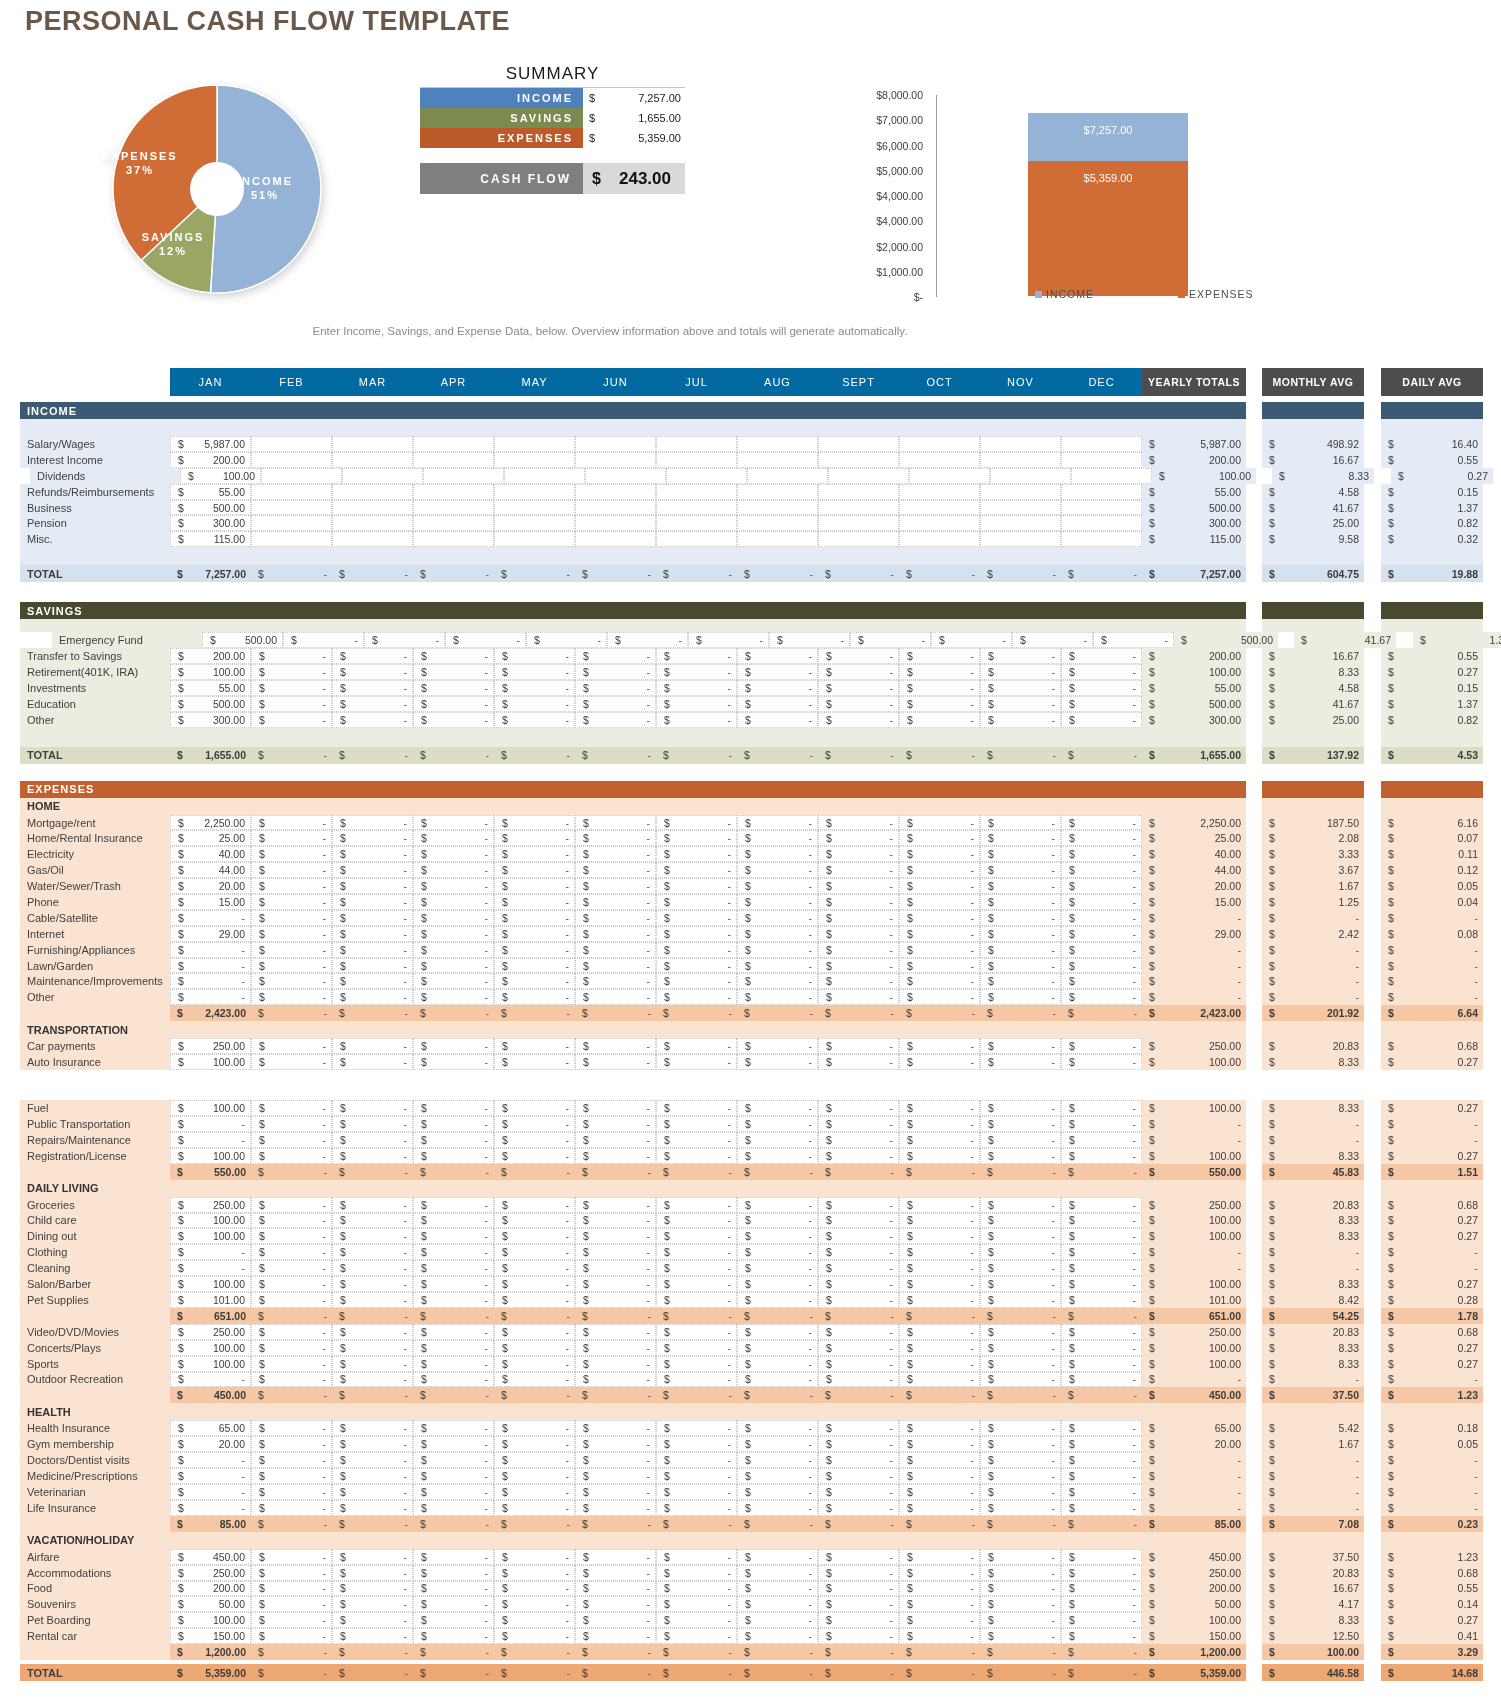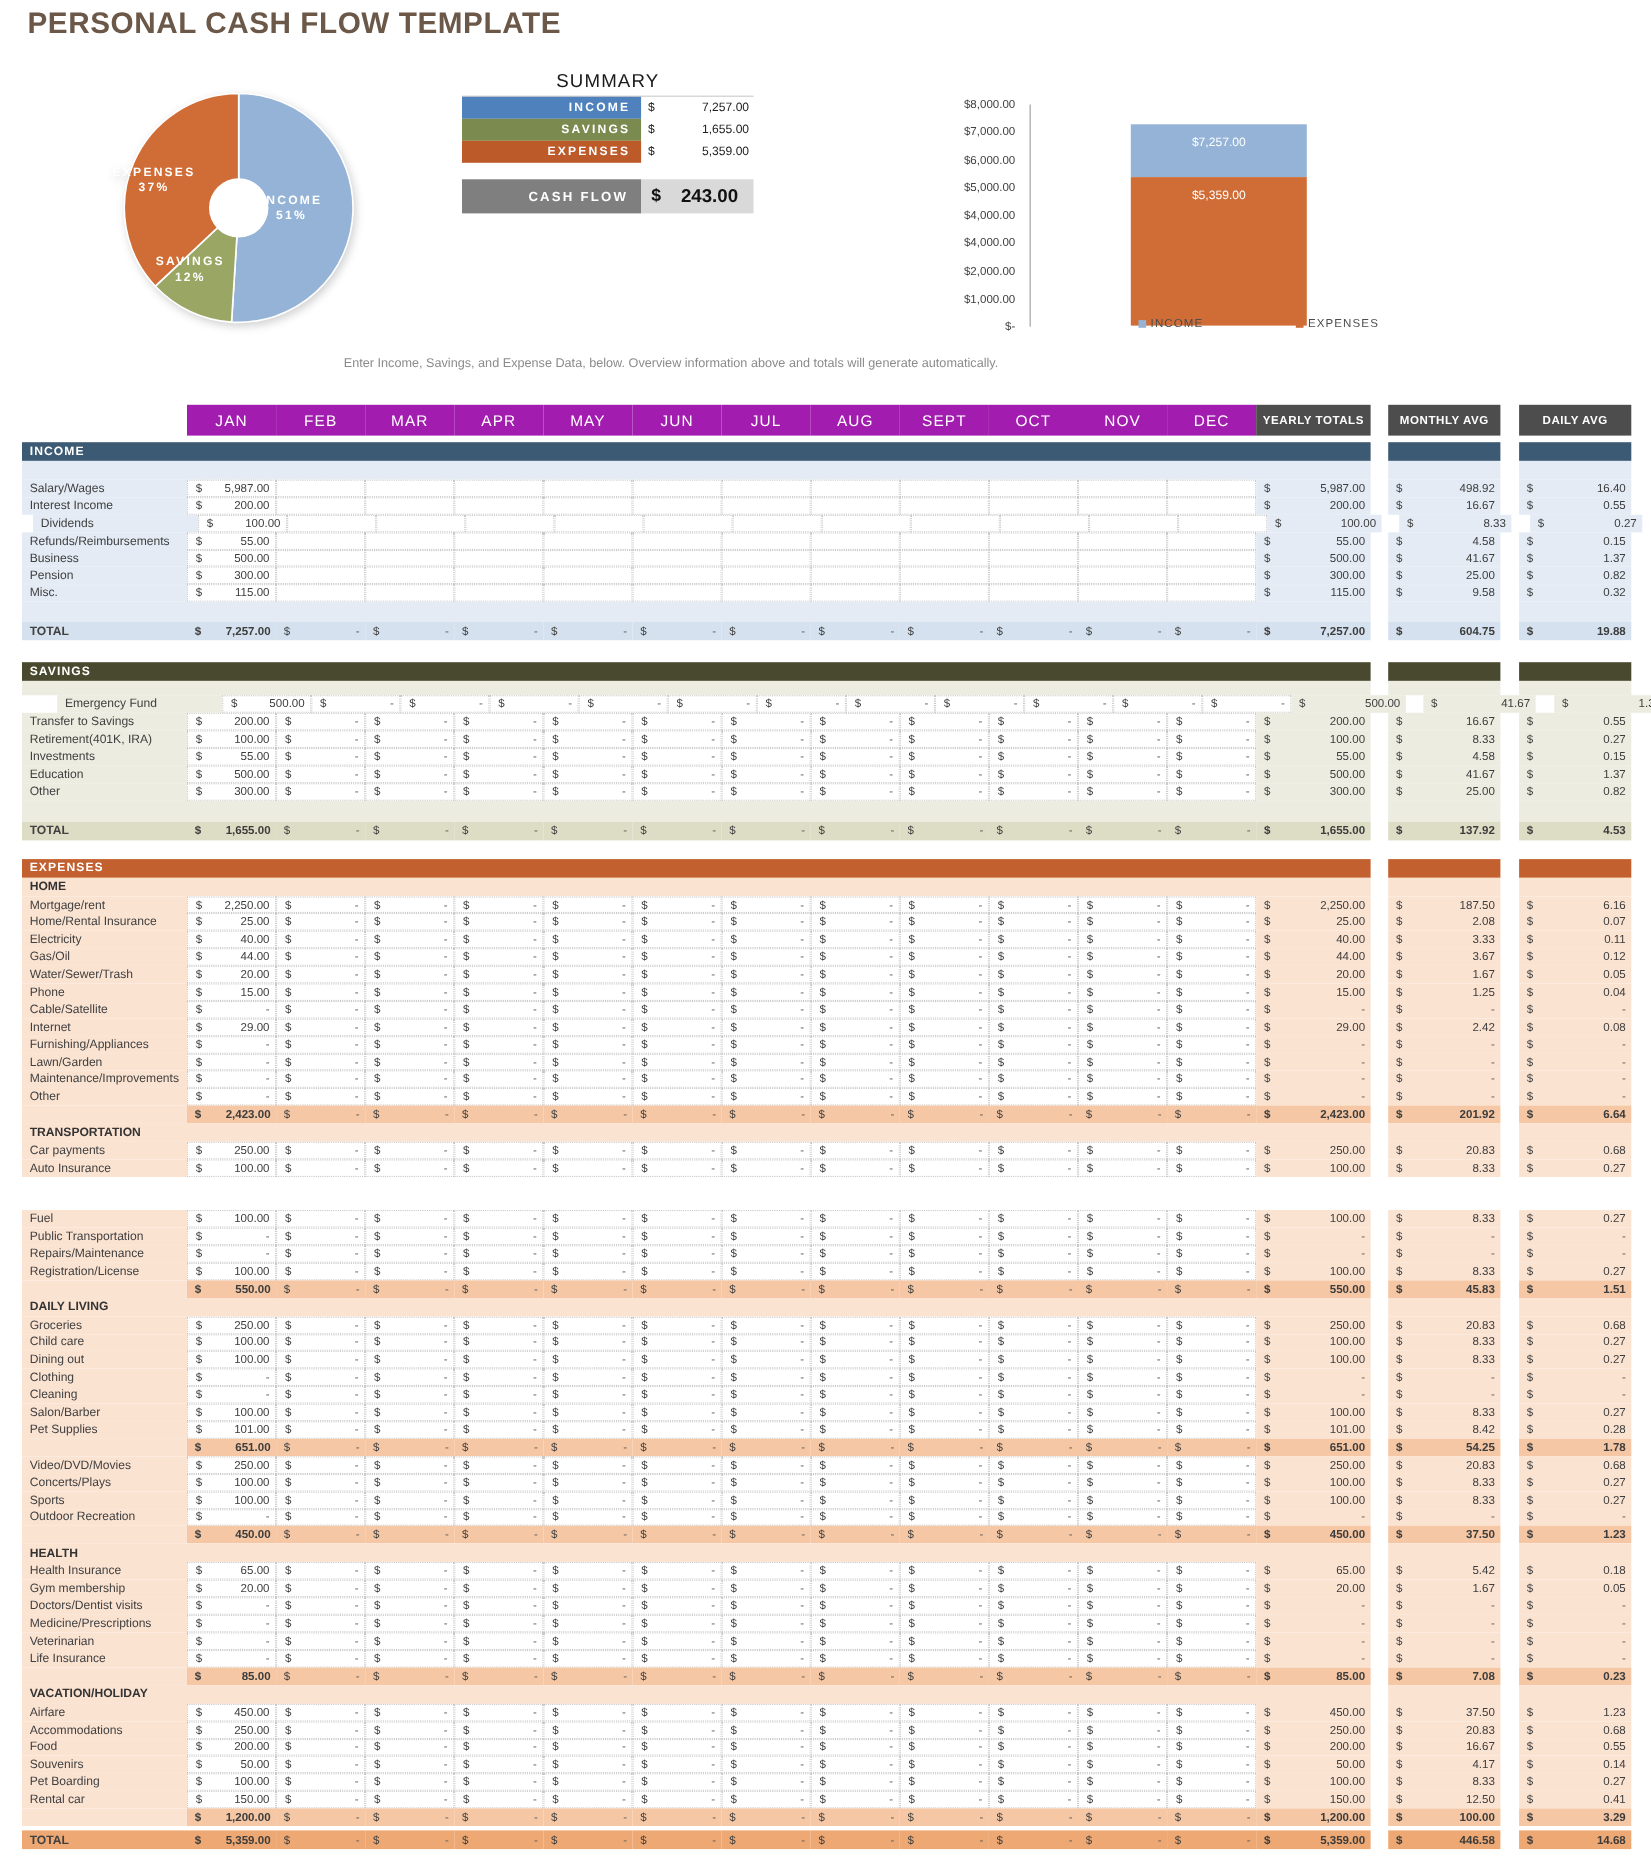--- a/index.html
+++ b/index.html
@@ -27,21 +27,21 @@
 .barseg{position:absolute;left:1028px;width:160px;display:flex;justify-content:center}
 .barseg .blab{color:#fff;font-size:11px;margin-top:11px}
 .legend-item{position:absolute;top:288px;display:flex;align-items:center;font-size:10.5px;color:#4d4d4d;letter-spacing:1px}
 .sw{width:7px;height:7px;margin-right:4px;display:inline-block}
 
 .instruction{position:absolute;left:170px;top:325px;width:880px;text-align:center;font-size:11.5px;color:#8b8b8b}
 
 #sheet{position:absolute;left:20px;top:368px;width:1463px}
 .row{display:grid;grid-template-columns:150px repeat(12,81px) 104px 16px 102px 17px 102px}
 .hl{background:transparent}
-.mh{background:#a21caf;color:#fff;font-size:14px;letter-spacing:1px;display:flex;align-items:center;justify-content:center}
+.mh{background:#0369a1;color:#fff;font-size:11px;letter-spacing:1px;display:flex;align-items:center;justify-content:center}
 .rh{background:#4d4d4d;color:#fff;font-size:10.5px;font-weight:700;letter-spacing:.5px;display:flex;align-items:center;justify-content:center}
 .gut{background:transparent}
 .bar-inc{background:#3d5a74}.bar-sav{background:#49492f}.bar-exp{background:#c2612f}
 .barlab{color:#fff;font-size:11px;font-weight:700;letter-spacing:1px;display:flex;align-items:center;padding-left:7px}
 .bg-inc{background:#e4ebf4}.bg-sav{background:#ecece0}.bg-exp{background:#fbe3d2}
 .tot-inc{background:#d5e1ee}.tot-sav{background:#dddcc5}.tot-exp{background:#eda873}
 .hlite{background:#f5c7a4}
 .box{background:#fff;border:1px dotted #c9c9c9}
 .cell{display:flex;align-items:center;justify-content:space-between;padding:0 5px 0 7px;font-size:10.5px;color:#3d3d3d}
 .lab{display:flex;align-items:center;padding-left:7px;font-size:11px;color:#404040}

